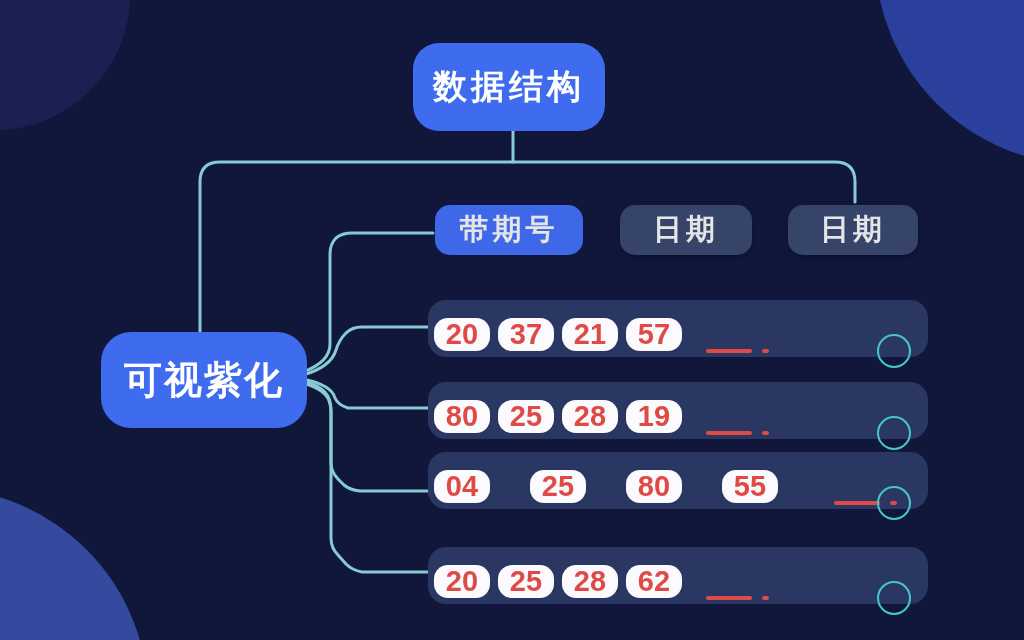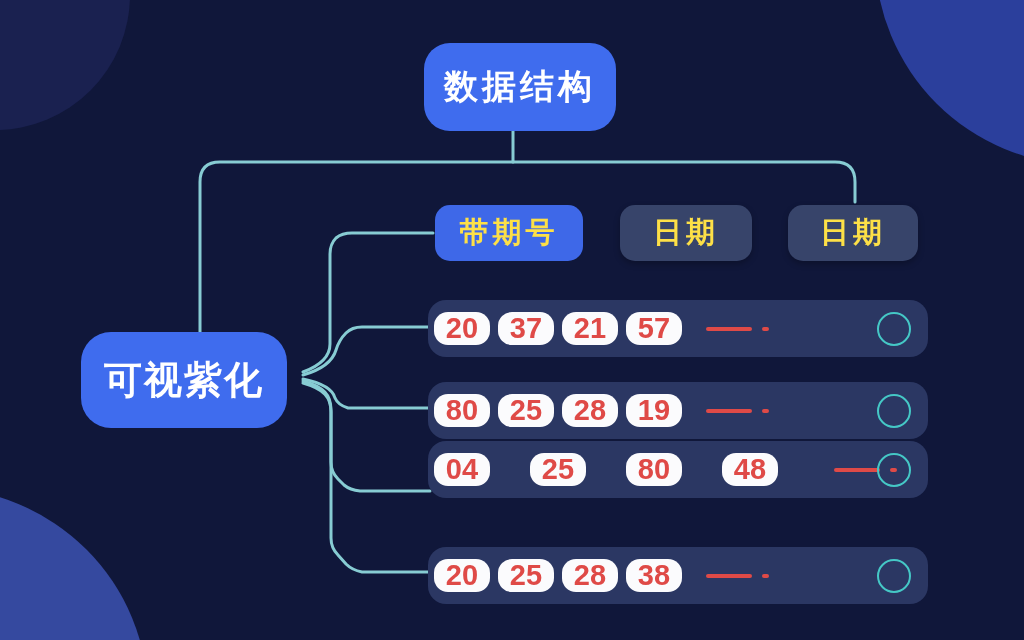--- a/index.html
+++ b/index.html
@@ -22,45 +22,45 @@
   .connectors path{fill:none;stroke:#87ccd3;stroke-width:3;stroke-linecap:round;}
 
   
   .node{
     position:absolute;display:flex;align-items:center;justify-content:center;
     color:#fff;font-weight:bold;box-sizing:border-box;
   }
   .node-root{
     left:413px;top:43px;width:192px;height:88px;
     background:#3f6cee;border-radius:26px;
-    font-size:34px;letter-spacing:4px;margin-left:11px;
+    font-size:34px;letter-spacing:4px;
   }
   .node-vis{
-    left:81px;top:332px;width:206px;height:96px;
+    left:101px;top:332px;width:206px;height:96px;
     background:#3f6cee;border-radius:30px;
     font-size:38px;letter-spacing:2px;
   }
   .header{
-    position:absolute;top:205px;height:56px;
+    position:absolute;top:205px;height:50px;
     display:flex;align-items:center;justify-content:center;
-    color:#fde047;font-weight:bold;font-size:29px;letter-spacing:4px;
+    color:#e5e5e5;font-weight:bold;font-size:29px;letter-spacing:4px;
     border-radius:15px;box-sizing:border-box;text-align:center;
   }
   .header-1{left:435px;width:148px;background:#3e68e8;}
   .header-2{left:620px;width:132px;background:#37446a;box-shadow:0 3px 6px rgba(0,0,0,0.25);}
   .header-3{left:788px;width:130px;background:#37446a;box-shadow:0 3px 6px rgba(0,0,0,0.25);}
 
   
   .row{
     position:absolute;left:428px;width:500px;height:57px;
     background:#2b3763;border-radius:18px;
-    display:flex;align-items:center;gap:8px;
+    display:flex;align-items:flex-end;gap:8px;
     padding:6px;box-sizing:border-box;
   }
-  .row-1{top:300px;} .row-2{top:382px;} .row-3{top:441px;gap:40px;} .row-4{top:547px;}
+  .row-1{top:300px;} .row-2{top:382px;} .row-3{top:452px;gap:40px;} .row-4{top:547px;}
   .num-cell{
     width:56px;flex:0 0 56px;background:#fbfbfd;border-radius:14px;
     display:flex;align-items:center;justify-content:center;
     color:#df4a47;font-weight:bold;font-size:29px;
   }
   .pill{
     flex:1;background:#fbfbfd;border-radius:23px;position:relative;
   }
   .dash{
     position:absolute;left:16px;top:50%;margin-top:-2px;
@@ -137,33 +137,33 @@
       <div class="dash"></div>
       <div class="dash-dot"></div>
       <div class="ring"></div>
     </div>
   </div>
 
   <div class="row row-3">
     <div class="num-cell">04</div>
     <div class="num-cell">25</div>
     <div class="num-cell">80</div>
-    <div class="num-cell">48</div>
+    <div class="num-cell">55</div>
     <div class="pill">
       <div class="dash"></div>
       <div class="dash-dot"></div>
       <div class="ring"></div>
     </div>
   </div>
 
   <div class="row row-4">
     <div class="num-cell">20</div>
     <div class="num-cell">25</div>
     <div class="num-cell">28</div>
-    <div class="num-cell">38</div>
+    <div class="num-cell">62</div>
     <div class="pill">
       <div class="dash"></div>
       <div class="dash-dot"></div>
       <div class="ring"></div>
     </div>
   </div>
 
 </div>
 
 </body></html>

